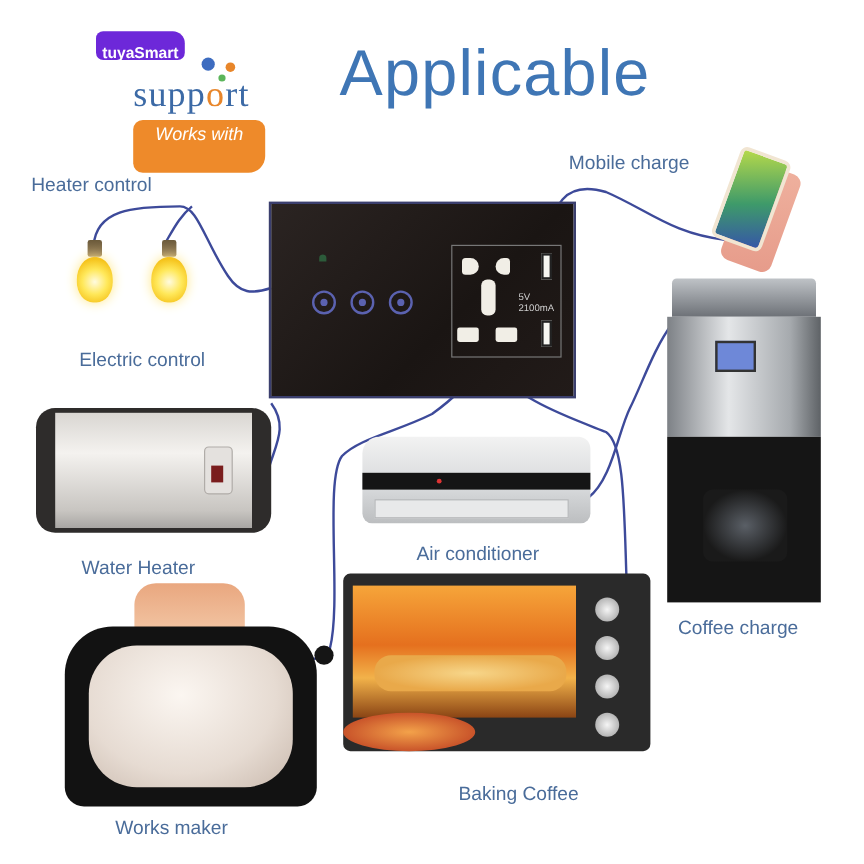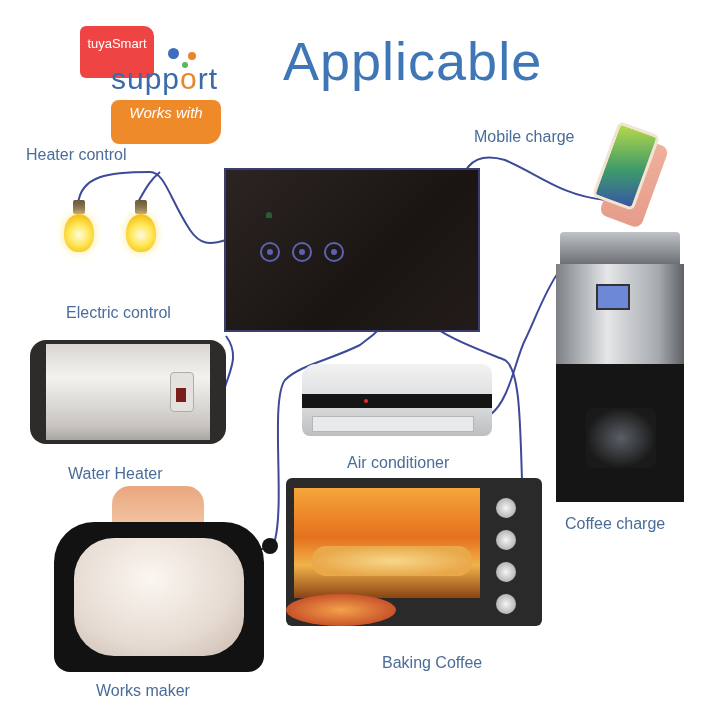--- a/index.html
+++ b/index.html
@@ -1,21 +1,21 @@
 <!DOCTYPE html>
 <html><head>
 <meta charset="utf-8">
 <style>
   html, body { margin: 0; padding: 0; }
   body { width: 720px; height: 720px; background: #ffffff; position: relative; overflow: hidden; font-family: "Liberation Sans", sans-serif; }
   .abs { position: absolute; }
   .label { color: #4a6c9a; font-size: 16px; white-space: nowrap; }
   .title { left: 272px; top: 30px; font-size: 54px; color: #3f76b5; letter-spacing: 1px; margin-left: 11px; }
-  .tuya { left: 80px; top: 26px; width: 74px; height: 52px; background: #ef4444; border-radius: 6px 10px 6px 6px; color: #fff; font-size: 13px; line-height: 36px; text-align: center; }
-  .support { left: 111px; top: 62px; font-size: 30px; color: #3c6aa6; letter-spacing: 1px; }
+  .tuya { left: 80px; top: 26px; width: 74px; height: 24px; background: #6d28d9; border-radius: 6px 10px 6px 6px; color: #fff; font-size: 13px; line-height: 36px; text-align: center; font-weight: bold; }
+  .support { left: 111px; top: 62px; font-size: 30px; color: #3c6aa6; letter-spacing: 1px; font-family: Liberation Serif, serif; }
   .support .o { color: #e8862a; }
   .dot { border-radius: 50%; }
   .works { left: 111px; top: 100px; width: 110px; height: 44px; background: #ee8a2a; border-radius: 8px 8px 14px 8px; color: #fff; font-style: italic; font-size: 15px; text-align: center; line-height: 19px; padding-top: 3px; box-sizing: border-box; }
   .panel { left: 224px; top: 168px; width: 256px; height: 164px; background: linear-gradient(135deg, #2b2422 0%, #1a1513 60%, #221b19 100%); border: 2px solid #3b3f6e; box-sizing: border-box; }
   .touch { width: 20px; height: 20px; border: 2px solid #5b62b0; border-radius: 50%; top: 72px; box-sizing: border-box; }
   .touch::after { content: ""; position: absolute; left: 5px; top: 5px; width: 6px; height: 6px; border-radius: 50%; background: #5b62b0; }
   .socket { left: 150px; top: 34px; width: 92px; height: 94px; border: 1px solid #777; box-sizing: border-box; }
   .pin { background: #f1eee6; }
   .usb { width: 9px; height: 22px; background: #f7f7f2; border: 2px solid #222; box-sizing: border-box; }
   .spec { color: #cfcfcf; font-size: 8px; line-height: 9px; }
@@ -45,21 +45,21 @@
 <div class="abs dot" style="left:188px;top:52px;width:8px;height:8px;background:#e8862a;"></div>
 <div class="abs dot" style="left:182px;top:62px;width:6px;height:6px;background:#5bb55a;"></div>
 <div class="abs support"><span>supp</span><span class="o">o</span><span>rt</span></div>
 <div class="abs works">
   <div>Works with</div>
 </div>
 
 <div class="abs title">Applicable</div>
 
 <div class="abs label" style="left:26px;top:146px;">Heater control</div>
-<div class="abs label" style="left:66px;top:304px;">Electric control</div>
+<div class="abs label" style="left:66px;top:292px;">Electric control</div>
 <div class="abs label" style="left:474px;top:128px;">Mobile charge</div>
 <div class="abs label" style="left:68px;top:465px;">Water Heater</div>
 <div class="abs label" style="left:347px;top:454px;">Air conditioner</div>
 <div class="abs label" style="left:565px;top:515px;">Coffee charge</div>
 <div class="abs label" style="left:382px;top:654px;">Baking Coffee</div>
 <div class="abs label" style="left:96px;top:682px;">Works maker</div>
 
 <div class="abs" style="left:62px;top:200px;width:34px;height:58px;">
   <div class="abs bulb-cap" style="left:11px;top:0;"></div>
   <div class="abs bulb" style="left:2px;top:14px;"></div>
@@ -67,20 +67,33 @@
 <div class="abs" style="left:124px;top:200px;width:34px;height:58px;">
   <div class="abs bulb-cap" style="left:11px;top:0;"></div>
   <div class="abs bulb" style="left:2px;top:14px;"></div>
 </div>
 
 <div class="abs panel">
   <div class="abs" style="left:40px;top:42px;width:6px;height:6px;background:#2c5b3a;border-radius:50% 50% 0 0;"></div>
   <div class="abs touch" style="left:34px;"></div>
   <div class="abs touch" style="left:66px;"></div>
   <div class="abs touch" style="left:98px;"></div>
+  <div class="abs socket">
+    <div class="abs pin" style="left:8px;top:10px;width:14px;height:14px;border-radius:3px 7px 7px 3px;"></div>
+    <div class="abs pin" style="left:36px;top:10px;width:12px;height:14px;border-radius:7px 3px 3px 7px;"></div>
+    <div class="abs pin" style="left:24px;top:28px;width:12px;height:30px;border-radius:5px;"></div>
+    <div class="abs pin" style="left:4px;top:68px;width:18px;height:12px;border-radius:2px;"></div>
+    <div class="abs pin" style="left:36px;top:68px;width:18px;height:12px;border-radius:2px;"></div>
+    <div class="abs usb" style="left:74px;top:6px;"></div>
+    <div class="abs usb" style="left:74px;top:62px;"></div>
+    <div class="abs spec" style="left:55px;top:38px;">
+      <div>5V</div>
+      <div>2100mA</div>
+    </div>
+  </div>
 </div>
 
 <div class="abs phone-back" style="left:612px;top:138px;width:44px;height:86px;transform:rotate(20deg);"></div>
 <div class="abs phone" style="left:604px;top:126px;width:38px;height:74px;transform:rotate(20deg);"></div>
 
 <div class="abs" style="left:556px;top:232px;width:128px;height:270px;">
   <div class="abs" style="left:4px;top:0;width:120px;height:32px;background:linear-gradient(#bfc3c7,#6d7177);border-radius:4px 4px 0 0;"></div>
   <div class="abs" style="left:0;top:32px;width:128px;height:100px;background:linear-gradient(90deg,#7d8186,#e4e6e8 40%,#a6aaae 80%,#5e6266);"></div>
   <div class="abs" style="left:40px;top:52px;width:30px;height:22px;background:#6e88d8;border:2px solid #333;"></div>
   <div class="abs" style="left:0;top:132px;width:128px;height:138px;background:#151515;"></div>

